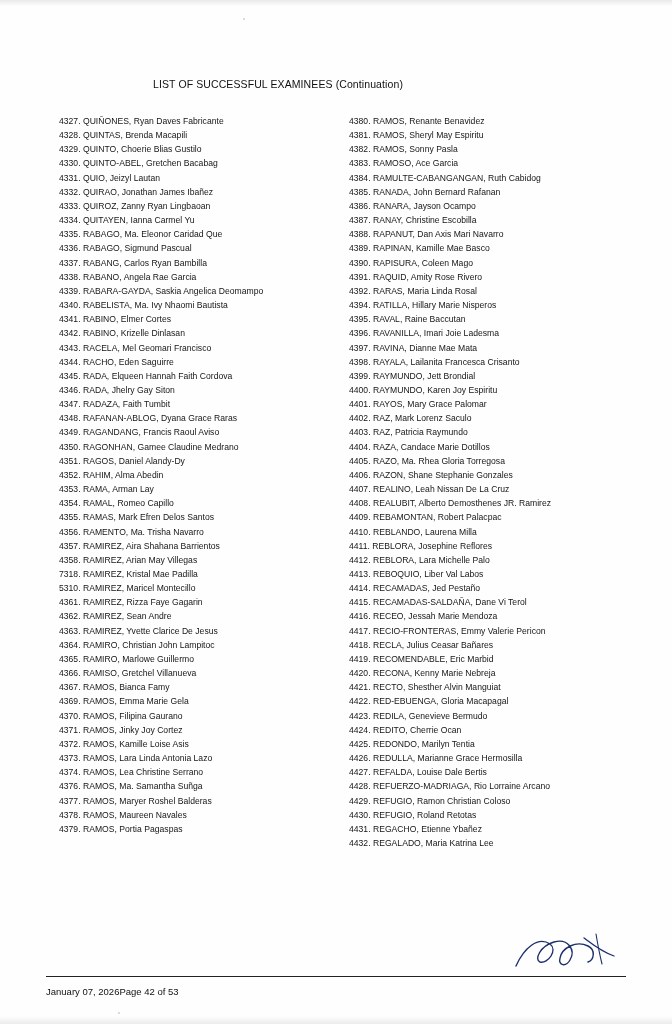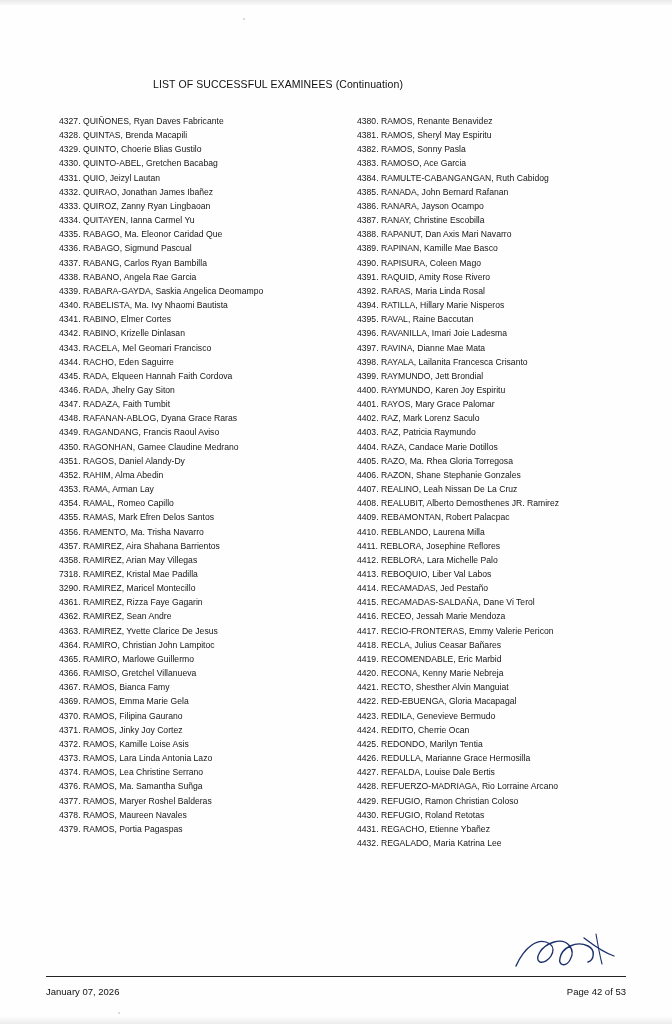--- a/index.html
+++ b/index.html
@@ -58,21 +58,21 @@
   .col {
     display: flex;
     flex-direction: column;
   }
   .col-left {
     width: 290px;
     margin-left: 46px;
   }
   .col-right {
     width: 290px;
-    margin-left: 8px;
+    margin-left: 0px;
   }
   .entry {
     font-size: 8.6px;
     line-height: 14.15px;
     white-space: nowrap;
     color: #151515;
     letter-spacing: 0.01px;
   }
   .rule {
     position: absolute;
@@ -80,21 +80,21 @@
     width: 580px;
     top: 976px;
     border-top: 1px solid #222;
   }
   .footer {
     position: absolute;
     left: 46px;
     width: 580px;
     top: 986px;
     display: flex;
-    justify-content: space-between;
+    justify-content: flex-start;
     font-size: 9.5px;
     color: #111;
   }
   .signature {
     position: absolute;
     right: 52px;
     top: 930px;
     width: 110px;
     height: 44px;
     pointer-events: none;
@@ -145,21 +145,21 @@
         <div class="entry">4350. RAGONHAN, Gamee Claudine Medrano</div>
         <div class="entry">4351. RAGOS, Daniel Alandy-Dy</div>
         <div class="entry">4352. RAHIM, Alma Abedin</div>
         <div class="entry">4353. RAMA, Arman Lay</div>
         <div class="entry">4354. RAMAL, Romeo Capillo</div>
         <div class="entry">4355. RAMAS, Mark Efren Delos Santos</div>
         <div class="entry">4356. RAMENTO, Ma. Trisha Navarro</div>
         <div class="entry">4357. RAMIREZ, Aira Shahana Barrientos</div>
         <div class="entry">4358. RAMIREZ, Arian May Villegas</div>
         <div class="entry">7318. RAMIREZ, Kristal Mae Padilla</div>
-        <div class="entry">3290. RAMIREZ, Maricel Montecillo</div>
+        <div class="entry">5310. RAMIREZ, Maricel Montecillo</div>
         <div class="entry">4361. RAMIREZ, Rizza Faye Gagarin</div>
         <div class="entry">4362. RAMIREZ, Sean Andre</div>
         <div class="entry">4363. RAMIREZ, Yvette Clarice De Jesus</div>
         <div class="entry">4364. RAMIRO, Christian John Lampitoc</div>
         <div class="entry">4365. RAMIRO, Marlowe Guillermo</div>
         <div class="entry">4366. RAMISO, Gretchel Villanueva</div>
         <div class="entry">4367. RAMOS, Bianca Famy</div>
         <div class="entry">4369. RAMOS, Emma Marie Gela</div>
         <div class="entry">4370. RAMOS, Filipina Gaurano</div>
         <div class="entry">4371. RAMOS, Jinky Joy Cortez</div>

